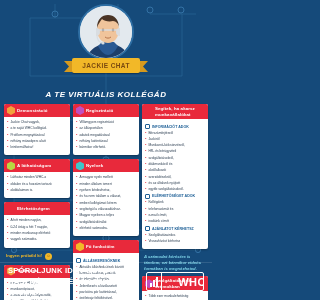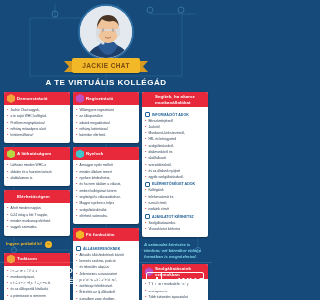--- a/index.html
+++ b/index.html
@@ -37,22 +37,23 @@
   .ribbon-main {
     position: absolute; left: 8px; right: 8px; top: 0; height: 15px;
     background: #f2b828; border-radius: 2px;
     display: flex; align-items: center; justify-content: center;
     box-shadow: 0 1px 0 rgba(0,0,0,.25);
   }
   .ribbon-main span {
     font-size: 6.5px; font-weight: bold; color: #7a4a10; letter-spacing: .4px;
   }
   .subtitle {
-    margin-top: 5px; font-size: 8px; font-weight: bold; color: #ffffff;
+    margin-top: 17px; font-size: 8px; font-weight: bold; color: #ffffff;
     letter-spacing: .5px;
+    font-style: italic;
   }
 
   
   .columns {
     position: relative; z-index: 2;
     display: flex; gap: 3px;
     padding: 5px 4px 0; align-items: flex-start;
   }
   .col { width: 33.33%; display: flex; flex-direction: column; gap: 4px; }
   .col-mid { padding-top: 0; }

